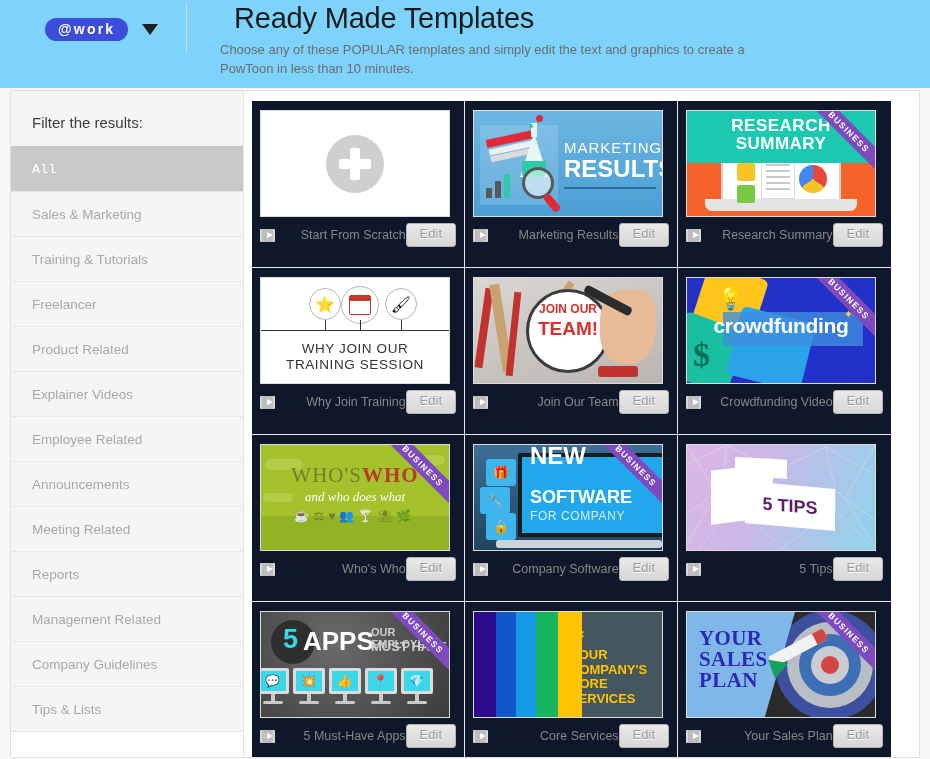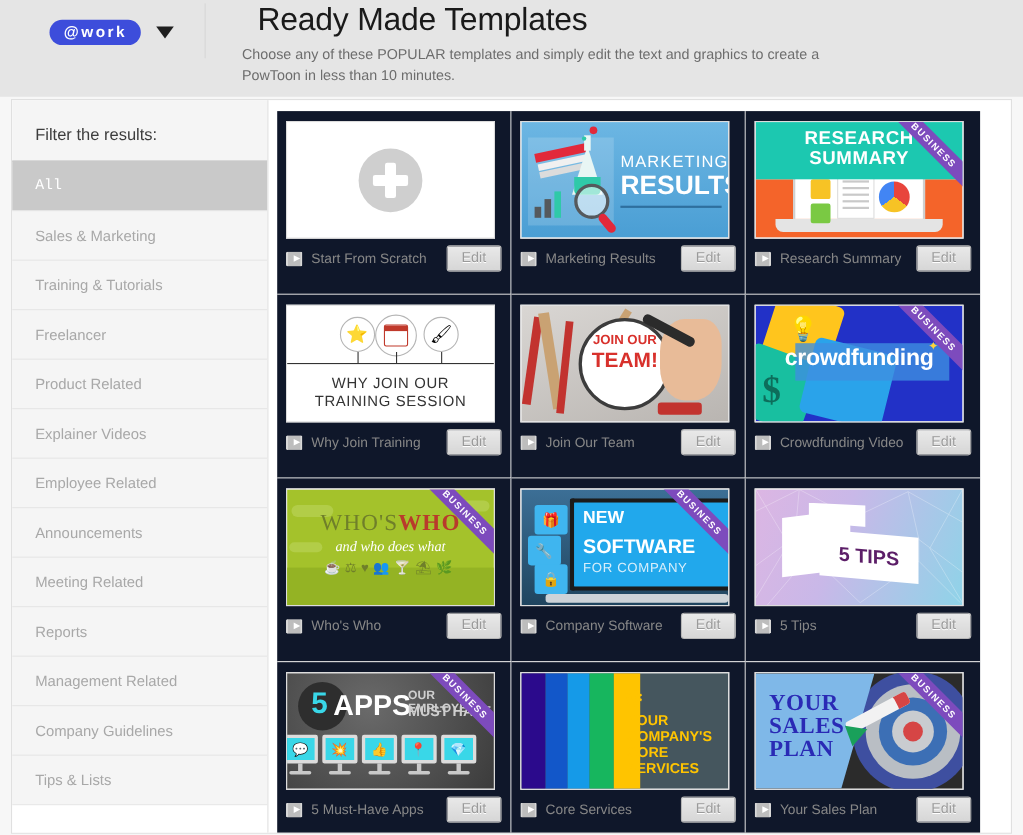--- a/index.html
+++ b/index.html
@@ -10,21 +10,21 @@
     overflow: hidden;
     background: #f7f7f7;
     font-family: "Liberation Sans", sans-serif;
   }
   * { box-sizing: border-box; }
 
   
   .header {
     position: relative;
     height: 88px;
-    background: #e5e5e5;
+    background: #7dd3fc;
     display: flex;
     align-items: flex-start;
   }
   .brand-zone {
     width: 185px;
     min-width: 185px;
     display: flex;
     align-items: center;
     padding-top: 18px;
     padding-left: 45px;
@@ -192,20 +192,21 @@
     border-left: 6px solid #ffffff;
     border-top: 3.5px solid transparent;
     border-bottom: 3.5px solid transparent;
   }
   .card-title {
     font-size: 12.5px;
     color: #878787;
     flex: 1;
     white-space: nowrap;
     overflow: hidden;
+    text-align: right;
   }
   .edit-btn {
     font-size: 13px;
     color: #9a9a9a;
     background: linear-gradient(#e9e9e9, #d6d6d6);
     border: 1px solid #b6b6b6;
     border-radius: 3px;
     padding: 2px 13px 3px 13px;
     cursor: pointer;
     line-height: 1.25;
@@ -318,21 +319,21 @@
   .ww-cloud { position:absolute; background:#b2cd48; border-radius:14px;}
   .ww-t1 { position:absolute; left:0; right:0; top:18px; text-align:center; font-size:21px; color:#6f7f2a; font-family:"Liberation Serif",serif; letter-spacing:1px;}
   .ww-t1 b { color:#b93a2c; }
   .ww-t2 { position:absolute; left:0; right:0; top:44px; text-align:center; font-size:13px; color:#ffffff; font-style:italic; font-family:"Liberation Serif",serif;}
   .ww-icons { position:absolute; left:0; right:0; top:64px; text-align:center; font-size:12px; color:#6f7f2a; letter-spacing:4px;}
 
   
   .ns-bg { position:absolute; inset:0; background: linear-gradient(#3c6f96,#20455f);}
   .ns-screen { position:absolute; left:44px; top:8px; right:0px; height:84px; background:#21a8ec; border:4px solid #1b1b1b; border-radius:3px 0 0 3px; border-right:none;}
   .ns-base { position:absolute; left:22px; bottom:2px; right:0; height:8px; background:#cdd3d8; border-radius:3px;}
-  .ns-t1 { position:absolute; left:56px; top:18px; color:#fff; font-size:16px; font-weight:bold; line-height:0.95; font-family:"Liberation Sans",sans-serif;}
+  .ns-t1 { position:absolute; left:56px; top:0; color:#fff; font-size:24px; font-weight:bold; line-height:0.95; font-family:"Liberation Sans",sans-serif;}
   .ns-t2 { position:absolute; left:56px; top:44px; color:#fff; font-size:18px; font-weight:bold; line-height:0.95; font-family:"Liberation Sans",sans-serif;}
   .ns-t3 { position:absolute; left:56px; top:64px; color:#d7eefb; font-size:12px; letter-spacing:0.6px; font-family:"Liberation Sans",sans-serif;}
   .ns-tag { position:absolute; width:30px; height:27px; background:#3fb5ef; border-radius:3px; display:flex; align-items:center; justify-content:center; font-size:13px; color:#fff;}
 
   
   .tp-bg { position:absolute; inset:0; background: linear-gradient(110deg,#dcb6e3,#c9b8e8 40%,#8fd3e8);}
   .tp-net { position:absolute; inset:0; opacity:0.45;}
   .tp-card1 { position:absolute; left:24px; top:22px; width:62px; height:54px; background:#fff; transform: skewY(-7deg);}
   .tp-flag { position:absolute; left:48px; top:12px; width:52px; height:22px; background:#fff; clip-path: polygon(0 0, 100% 12%, 100% 100%, 0 80%);}
   .tp-card2 { position:absolute; left:58px; top:40px; width:90px; height:42px; background:#fff; transform: skewY(5deg); display:flex; align-items:center; justify-content:center;}

